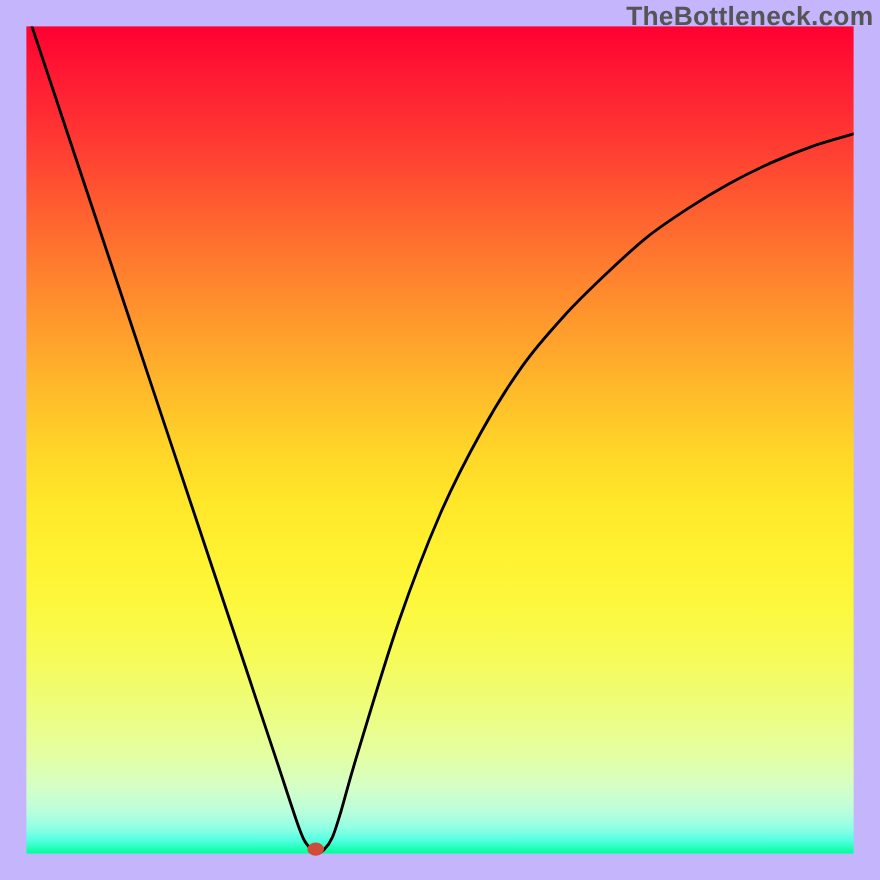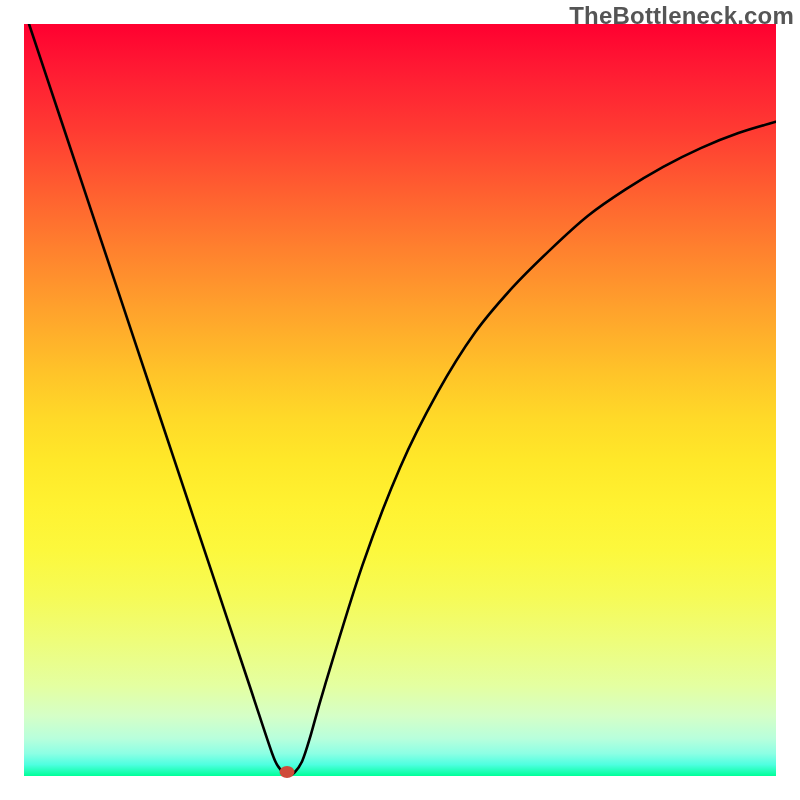--- a/index.html
+++ b/index.html
@@ -1,21 +1,21 @@
 <!DOCTYPE html>
 <html><head>
 <meta charset="utf-8">
 <style>
   * { margin: 0; padding: 0; box-sizing: border-box; }
   html, body { width: 800px; height: 800px; overflow: hidden; background: #000; }
   .frame {
     position: relative;
     width: 800px;
     height: 800px;
-    background: #ffffff;
+    background: #c4b5fd;
   }
   .plot-area {
     position: absolute;
     left: 24px;
     top: 24px;
     width: 752px;
     height: 752px;
     background: linear-gradient(to bottom,
       #ff0030 0%,
       #ff1a33 6%,

